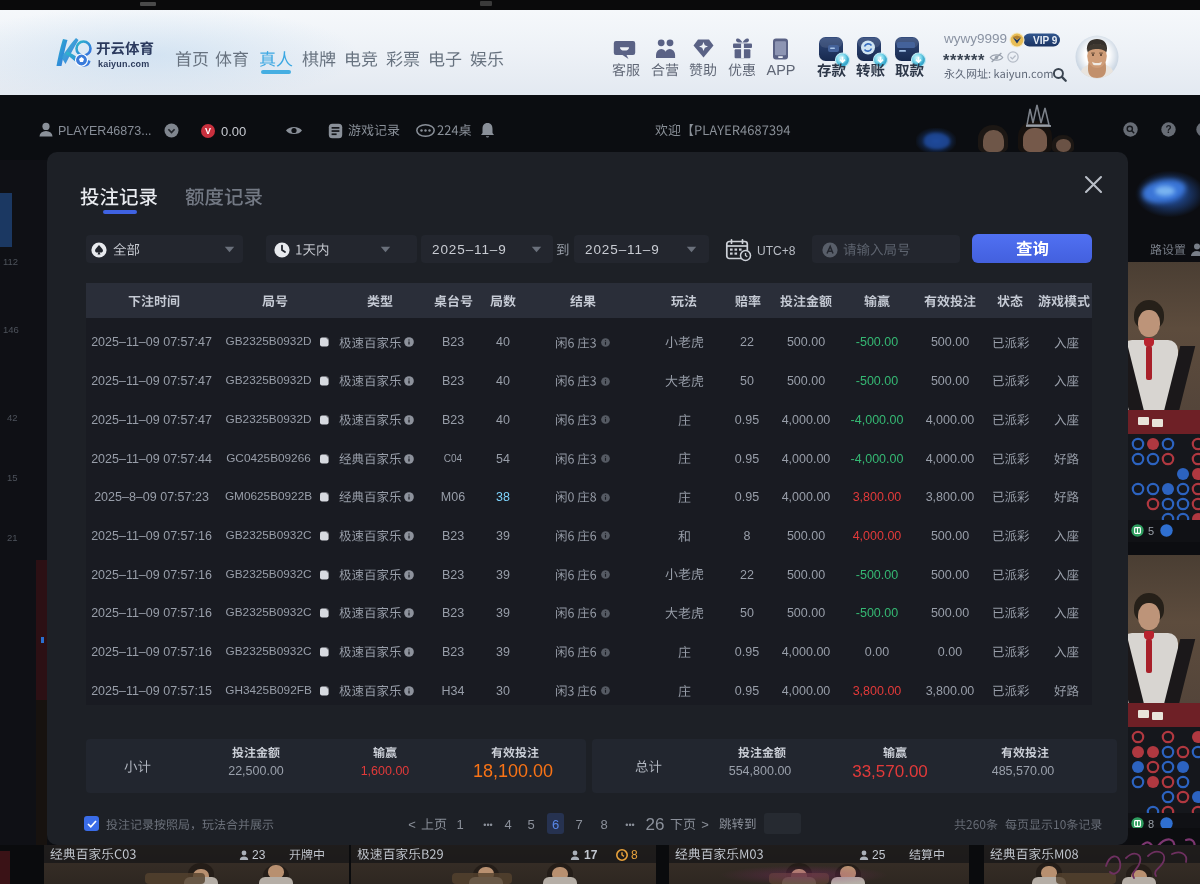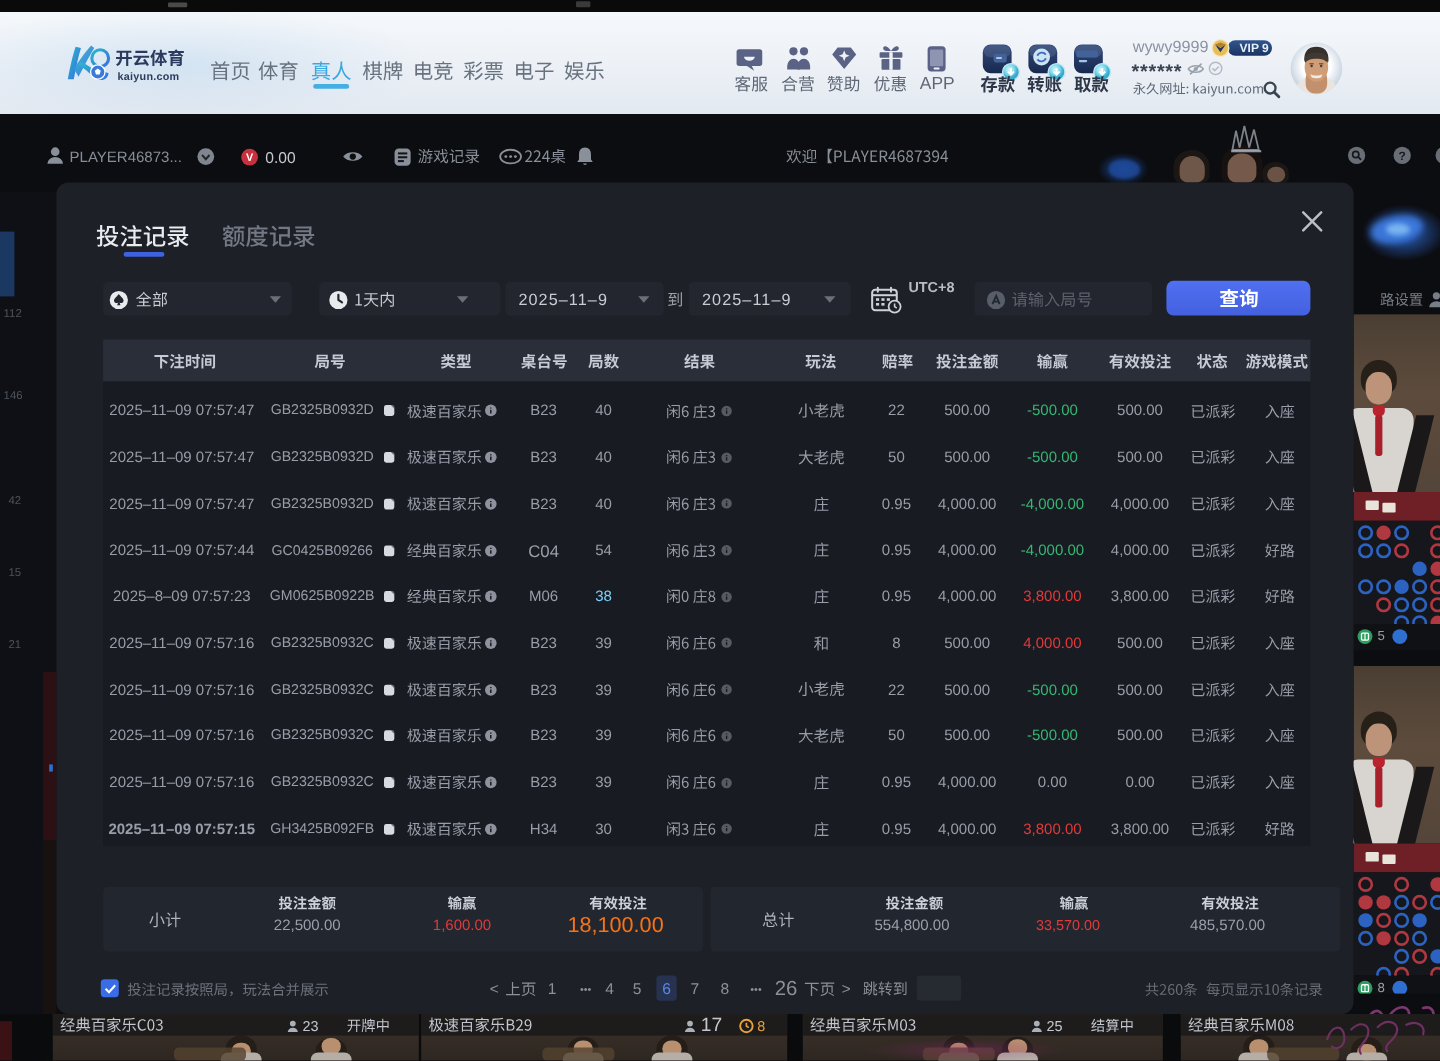--- a/index.html
+++ b/index.html
@@ -776,21 +776,21 @@
     </svg>
     <svg class="ab" style="left:616px;top:849px" width="12" height="12" viewBox="0 0 12 12">
       <circle cx="6" cy="6" r="5.2" fill="none" stroke="#e8a23c" stroke-width="1.6"></circle>
       <path d="M6 3.2 V6 L8 7.4" stroke="#e8a23c" stroke-width="1.4" fill="none"></path>
     </svg>
     <div class="t" style="font-size:12.0px;color:#e8a23c;font-weight:normal;left:631.0px;top:855.0px;transform:translateY(-50%)">8</div>
     <svg class="ab" style="left:570px;top:849.5px" width="10" height="10" viewBox="0 0 10 10">
       <circle cx="5" cy="3" r="2.4" fill="#aab0b8"></circle>
       <path d="M0.8 10 a4.2 3.6 0 0 1 8.4 0 z" fill="#aab0b8"></path>
     </svg>
-    <div class="t" style="font-size:16px;color:#c3c8d0;font-weight:normal;left:584.0px;top:855.0px;transform:translateY(-50%)">17</div>
+    <div class="t" style="font-size:12.0px;color:#c3c8d0;font-weight:bold;left:584.0px;top:855.0px;transform:translateY(-50%)">17</div>
     <div class="a" style="left:700px;top:862px;width:260px;height:22px;background:radial-gradient(ellipse 120px 14px at 40% 60%,rgba(150,40,120,0.35),rgba(0,0,0,0) 70%);z-index:5;"></div>
     <div class="a" style="left:669px;top:845px;width:300px;height:39px;background:linear-gradient(180deg,#3b3129 0%,#2e2721 100%);overflow:hidden;">
       <div class="a" style="left:117px;top:18px;width:26px;height:22px;background:#241d18;border-radius:50% 50% 30% 30%;"></div>
       <div class="a" style="left:122px;top:24px;width:16px;height:14px;background:#b89070;border-radius:46%;"></div>
       <div class="a" style="left:113px;top:32px;width:34px;height:14px;background:#b5aea6;border-radius:6px 6px 0 0;"></div>
       <div class="a" style="left:166px;top:19px;width:26px;height:22px;background:#241d18;border-radius:50% 50% 30% 30%;"></div>
       <div class="a" style="left:171px;top:21px;width:16px;height:14px;background:#b89070;border-radius:46%;"></div>
       <div class="a" style="left:162px;top:32px;width:34px;height:14px;background:#b5aea6;border-radius:6px 6px 0 0;"></div>
       <div class="a" style="left:100px;top:28px;width:60px;height:11px;background:#55422e;border-radius:4px;opacity:.8;"></div>
     </div>
@@ -915,21 +915,21 @@
 <path d="M0.8 7 H21.3" stroke="#cdd1d8" stroke-width="1.7"></path>
 <path d="M5.5 0.8 V4.2 M16.5 0.8 V4.2" stroke="#cdd1d8" stroke-width="1.7" stroke-linecap="round"></path>
 <rect x="4" y="9.5" width="2.6" height="2.2" fill="#cdd1d8"></rect>
       <rect x="8.5" y="9.5" width="2.6" height="2.2" fill="#cdd1d8"></rect>
       <rect x="13" y="9.5" width="2.6" height="2.2" fill="#cdd1d8"></rect>
 <rect x="4" y="13.5" width="2.6" height="2.2" fill="#cdd1d8"></rect>
       <rect x="8.5" y="13.5" width="2.6" height="2.2" fill="#cdd1d8"></rect>
 <circle cx="19.5" cy="16.5" r="5" fill="#1d2026" stroke="#cdd1d8" stroke-width="1.5"></circle>
 <path d="M19.5 14 V16.5 L21.3 17.8" stroke="#cdd1d8" stroke-width="1.3" fill="none"></path>
     </svg>
-    <div class="t" style="font-size:12.0px;color:#b8bcc4;font-weight:bold;left:757.0px;top:239px;transform:translateY(-50%)">UTC+8</div>
+    <div class="t" style="font-size:12.0px;color:#b8bcc4;font-weight:normal;left:757.0px;top:251px;transform:translateY(-50%)">UTC+8</div>
     <svg class="ab" style="left:822px;top:242px" width="16" height="16" viewBox="0 0 16 16">
 <circle cx="8" cy="8" r="7.6" fill="#585e69"></circle>
 <path d="M5 11.5 L8.2 4.5 L11 11.5 M6.2 9.3 H9.9" stroke="#23262e" stroke-width="1.5" fill="none"></path>
     </svg>
     <svg class="ct" style="left:843.0px;top:240.0px" width="70" height="20">
       <g fill="#5d636e" transform="translate(0,14.6)">
         <use href="#bZ"></use>
         <use href="#ca" x="13.5"></use>
         <use href="#cb" x="27"></use>
         <use href="#cc" x="40.5"></use>
@@ -1213,21 +1213,21 @@
         <use href="#de" x="12.5"></use>
         <use href="#cM" x="25"></use>
         <use href="#cN" x="37.5"></use>
         <use href="#cO" x="50"></use>
       </g>
     </svg>
     <svg class="ab" style="left:404.0px;top:453.5px" width="10" height="10" viewBox="0 0 12 12">
       <circle cx="6" cy="6" r="5.8" fill="#8d929c"></circle>
       <path d="M6 3 v1.2 M6 5.4 v3.6" stroke="#191b22" stroke-width="1.5"></path>
     </svg>
-    <div class="t" style="font-size:14px;color:#989ea9;font-weight:normal;left:453.0px;top:458.5px;transform:translate(-50%,-50%)">C04</div>
+    <div class="t" style="font-size:10px;color:#989ea9;font-weight:normal;left:453.0px;top:458.5px;transform:translate(-50%,-50%)">C04</div>
     <div class="t" style="font-size:12.5px;color:#989ea9;font-weight:normal;left:503.0px;top:458.5px;transform:translate(-50%,-50%)">54</div>
     <svg class="ct" style="left:555.2px;top:449.6px" width="44" height="18">
       <g fill="#989ea9" transform="translate(0,13.5)">
         <use href="#cP"></use>
         <use href="#cQ" x="12.5"></use>
         <use href="#cR" x="22.2"></use>
         <use href="#cS" x="34.7"></use>
       </g>
     </svg>
     <svg class="ab" style="left:600.5px;top:454.0px" width="9" height="9" viewBox="0 0 12 12">
@@ -1528,21 +1528,21 @@
         <use href="#cX" x="12.5"></use>
         <use href="#cY" x="25"></use>
       </g>
     </svg>
     <svg class="ct" style="left:1053.5px;top:643.1px" width="27" height="18">
       <g fill="#989ea9" transform="translate(0,13.5)">
         <use href="#cZ"></use>
         <use href="#da" x="12.5"></use>
       </g>
     </svg>
-    <div class="t" style="font-size:12.5px;color:#989ea9;font-weight:bold;left:151.5px;top:690.6px;transform:translate(-50%,-50%)">2025–11–09 07:57:15</div>
+    <div class="t" style="font-size:12.5px;color:#989ea9;font-weight:normal;left:151.5px;top:690.6px;transform:translate(-50%,-50%)">2025–11–09 07:57:15</div>
     <div class="t" style="font-size:11.8px;color:#989ea9;font-weight:normal;left:268.5px;top:690.6px;transform:translate(-50%,-50%)">GH3425B092FB</div>
     <svg class="ab" style="left:318.5px;top:684.6px" width="11" height="12" viewBox="0 0 11 12">
       <rect x="1" y="1.6" width="8.6" height="9" rx="2" fill="#d7dae0"></rect>
       <path d="M6.6 1.6 L9.6 4.6 L9.6 1.6 Z" fill="#191b22" opacity="0.55"></path>
     </svg>
     <svg class="ct" style="left:338.8px;top:681.8px" width="64" height="18">
       <g fill="#989ea9" transform="translate(0,13.5)">
         <use href="#cK"></use>
         <use href="#cL" x="12.5"></use>
         <use href="#cM" x="25"></use>
@@ -1645,21 +1645,21 @@
         <use href="#dt"></use>
         <use href="#du" x="12"></use>
         <use href="#dn" x="24"></use>
         <use href="#do" x="36"></use>
       </g>
     </svg>
     <div class="t" style="font-size:12.5px;color:#9aa0ab;font-weight:normal;left:256.0px;top:770.5px;transform:translate(-50%,-50%)">22,500.00</div>
     <div class="t" style="font-size:12.5px;color:#e23a3a;font-weight:normal;left:385.0px;top:770.5px;transform:translate(-50%,-50%)">1,600.00</div>
     <div class="t" style="font-size:18px;color:#f97316;font-weight:normal;left:513.0px;top:770.5px;transform:translate(-50%,-50%)">18,100.00</div>
     <div class="t" style="font-size:12.5px;color:#9aa0ab;font-weight:normal;left:760.0px;top:770.5px;transform:translate(-50%,-50%)">554,800.00</div>
-    <div class="t" style="font-size:12px;color:#e23a3a;font-weight:normal;left:890.0px;top:770.5px;transform:translate(-50%,-50%)">33,570.00</div>
+    <div class="t" style="font-size:17px;color:#e23a3a;font-weight:normal;left:890.0px;top:770.5px;transform:translate(-50%,-50%)">33,570.00</div>
     <div class="t" style="font-size:12.5px;color:#9aa0ab;font-weight:normal;left:1023.0px;top:770.5px;transform:translate(-50%,-50%)">485,570.00</div>
     <div class="a" style="left:84.0px;top:816.0px;width:15.0px;height:15.0px;background:#3a6ce8;border-radius:3px"></div>
     <svg class="ab" style="left:86.5px;top:819.5px" width="10" height="8" viewBox="0 0 10 8">
       <path d="M1 4 L3.8 6.8 L9 1" stroke="#fff" stroke-width="1.7" fill="none"></path>
     </svg>
     <svg class="ct" style="left:106.0px;top:815.5px" width="170" height="17">
       <g fill="#6d727c" transform="translate(0,13.0)">
         <use href="#dv"></use>
         <use href="#dw" x="12"></use>
         <use href="#dx" x="24"></use>

